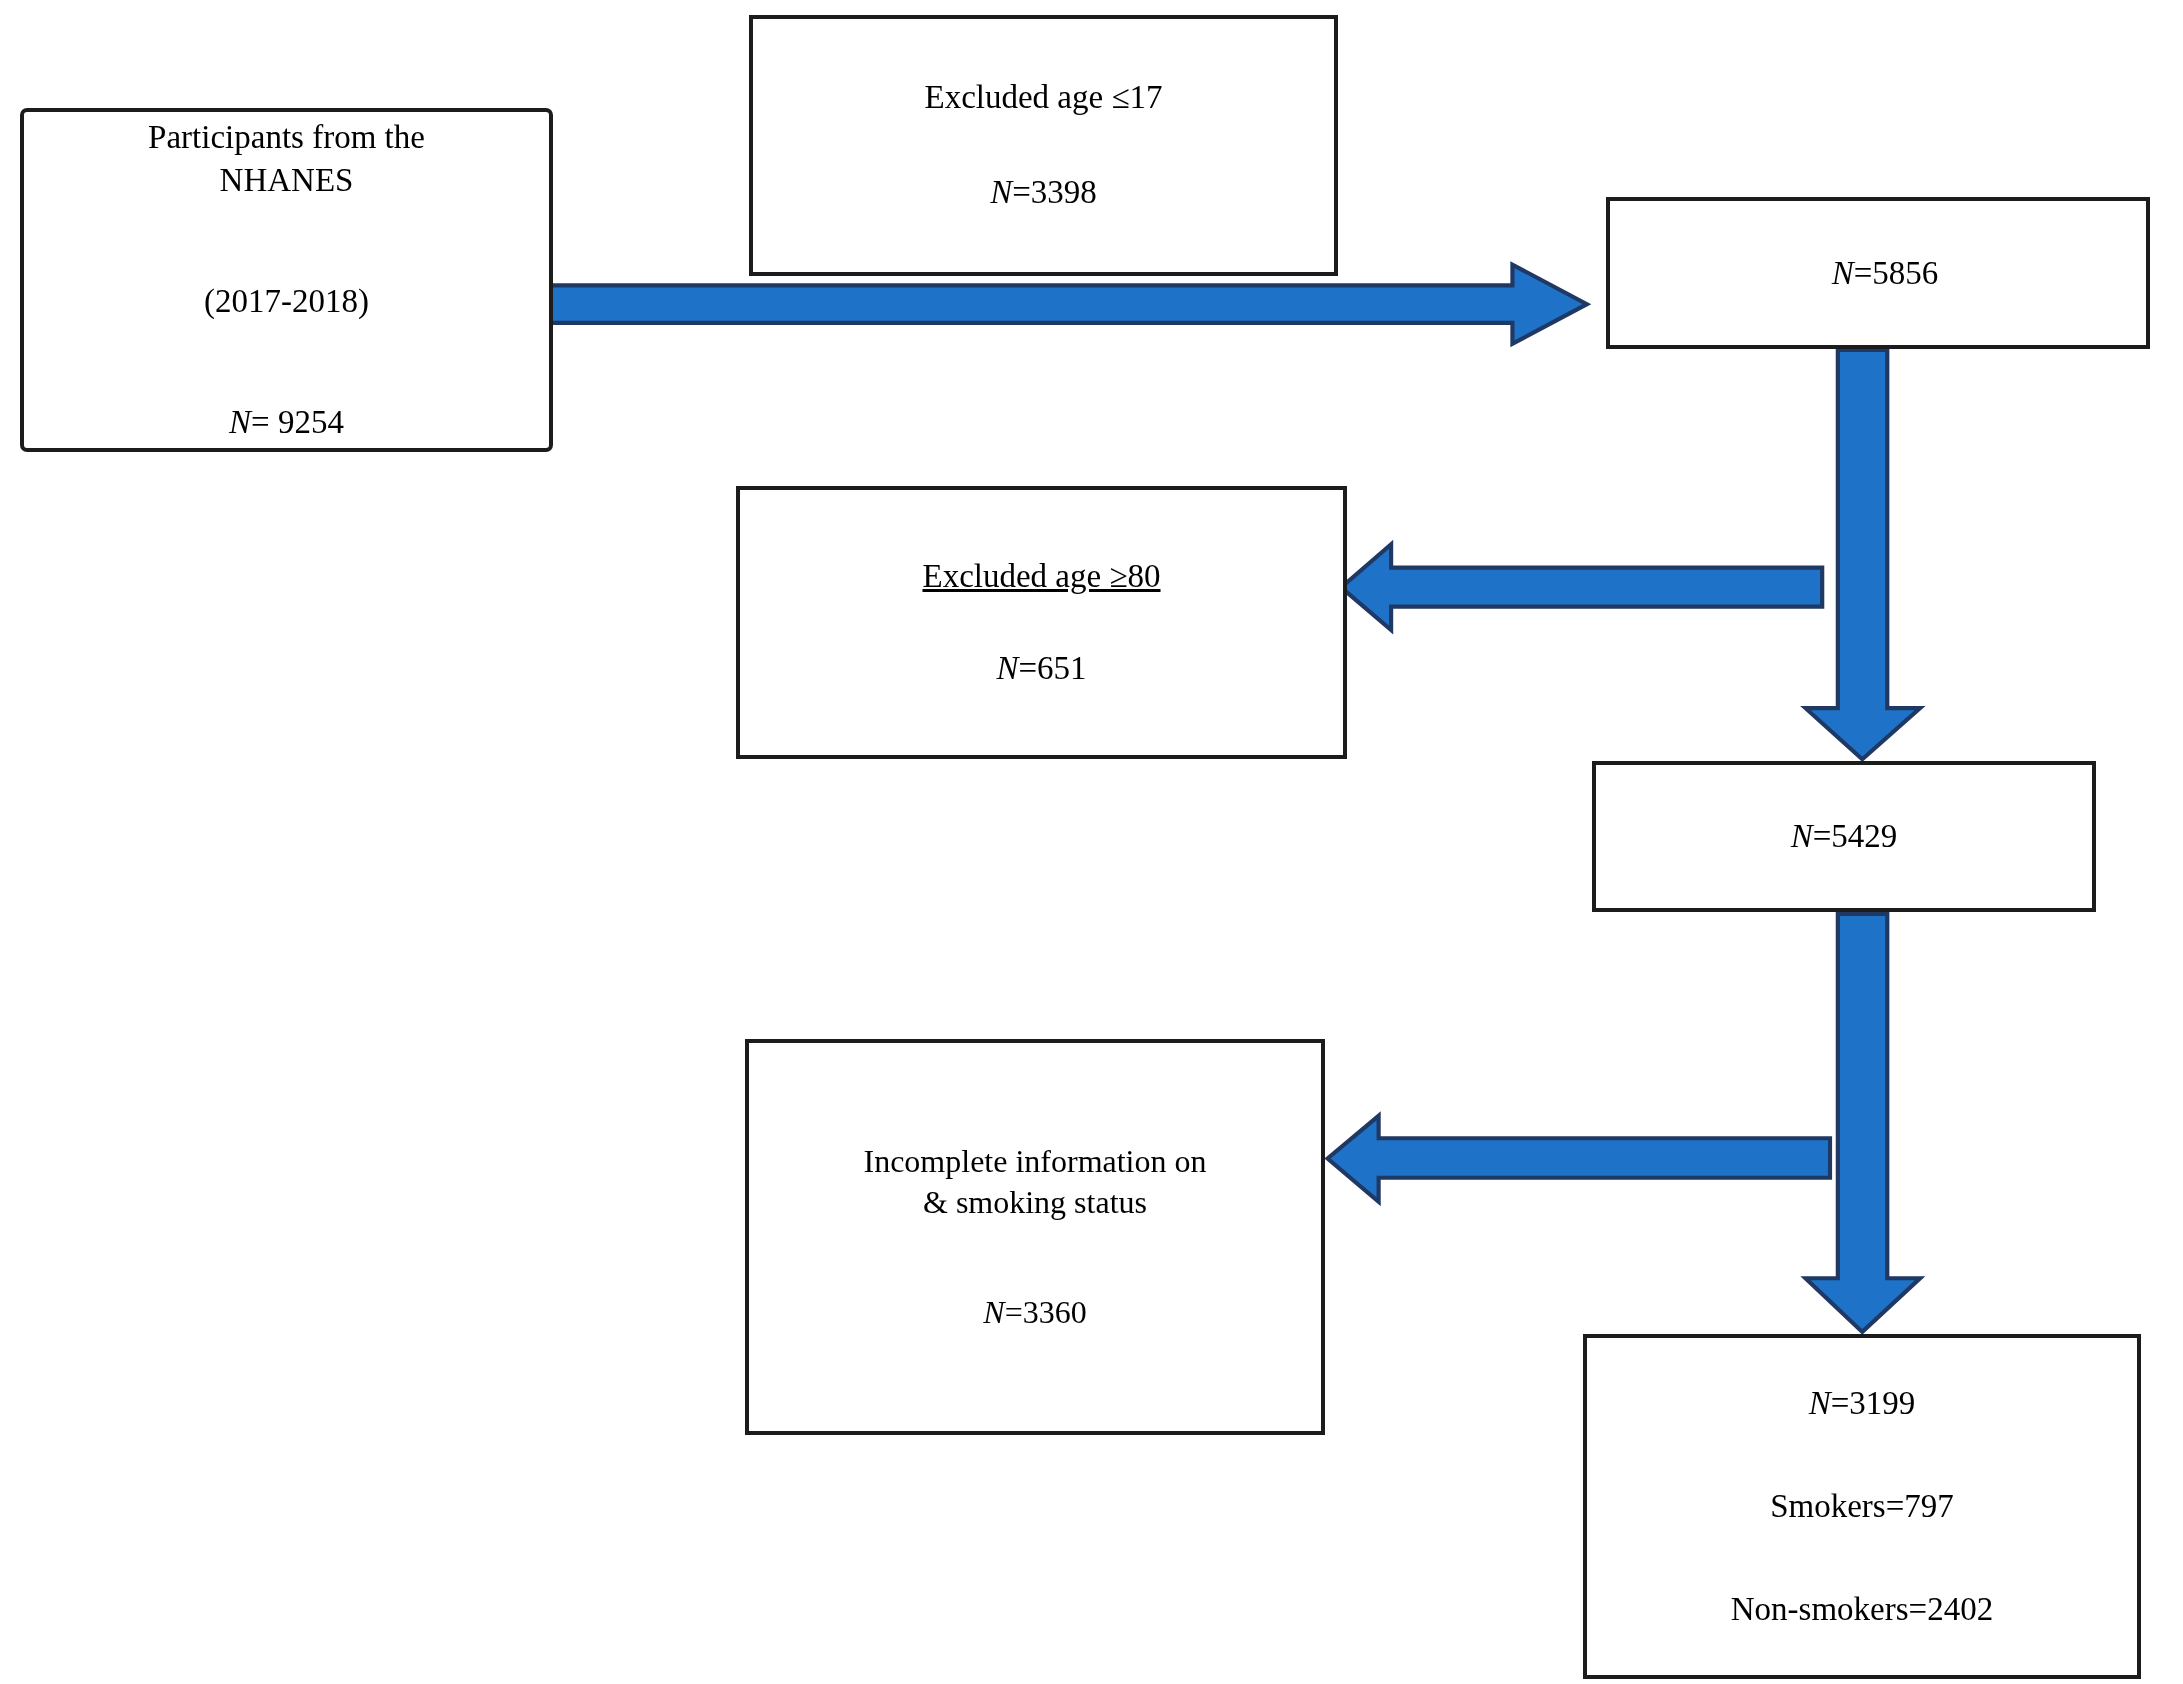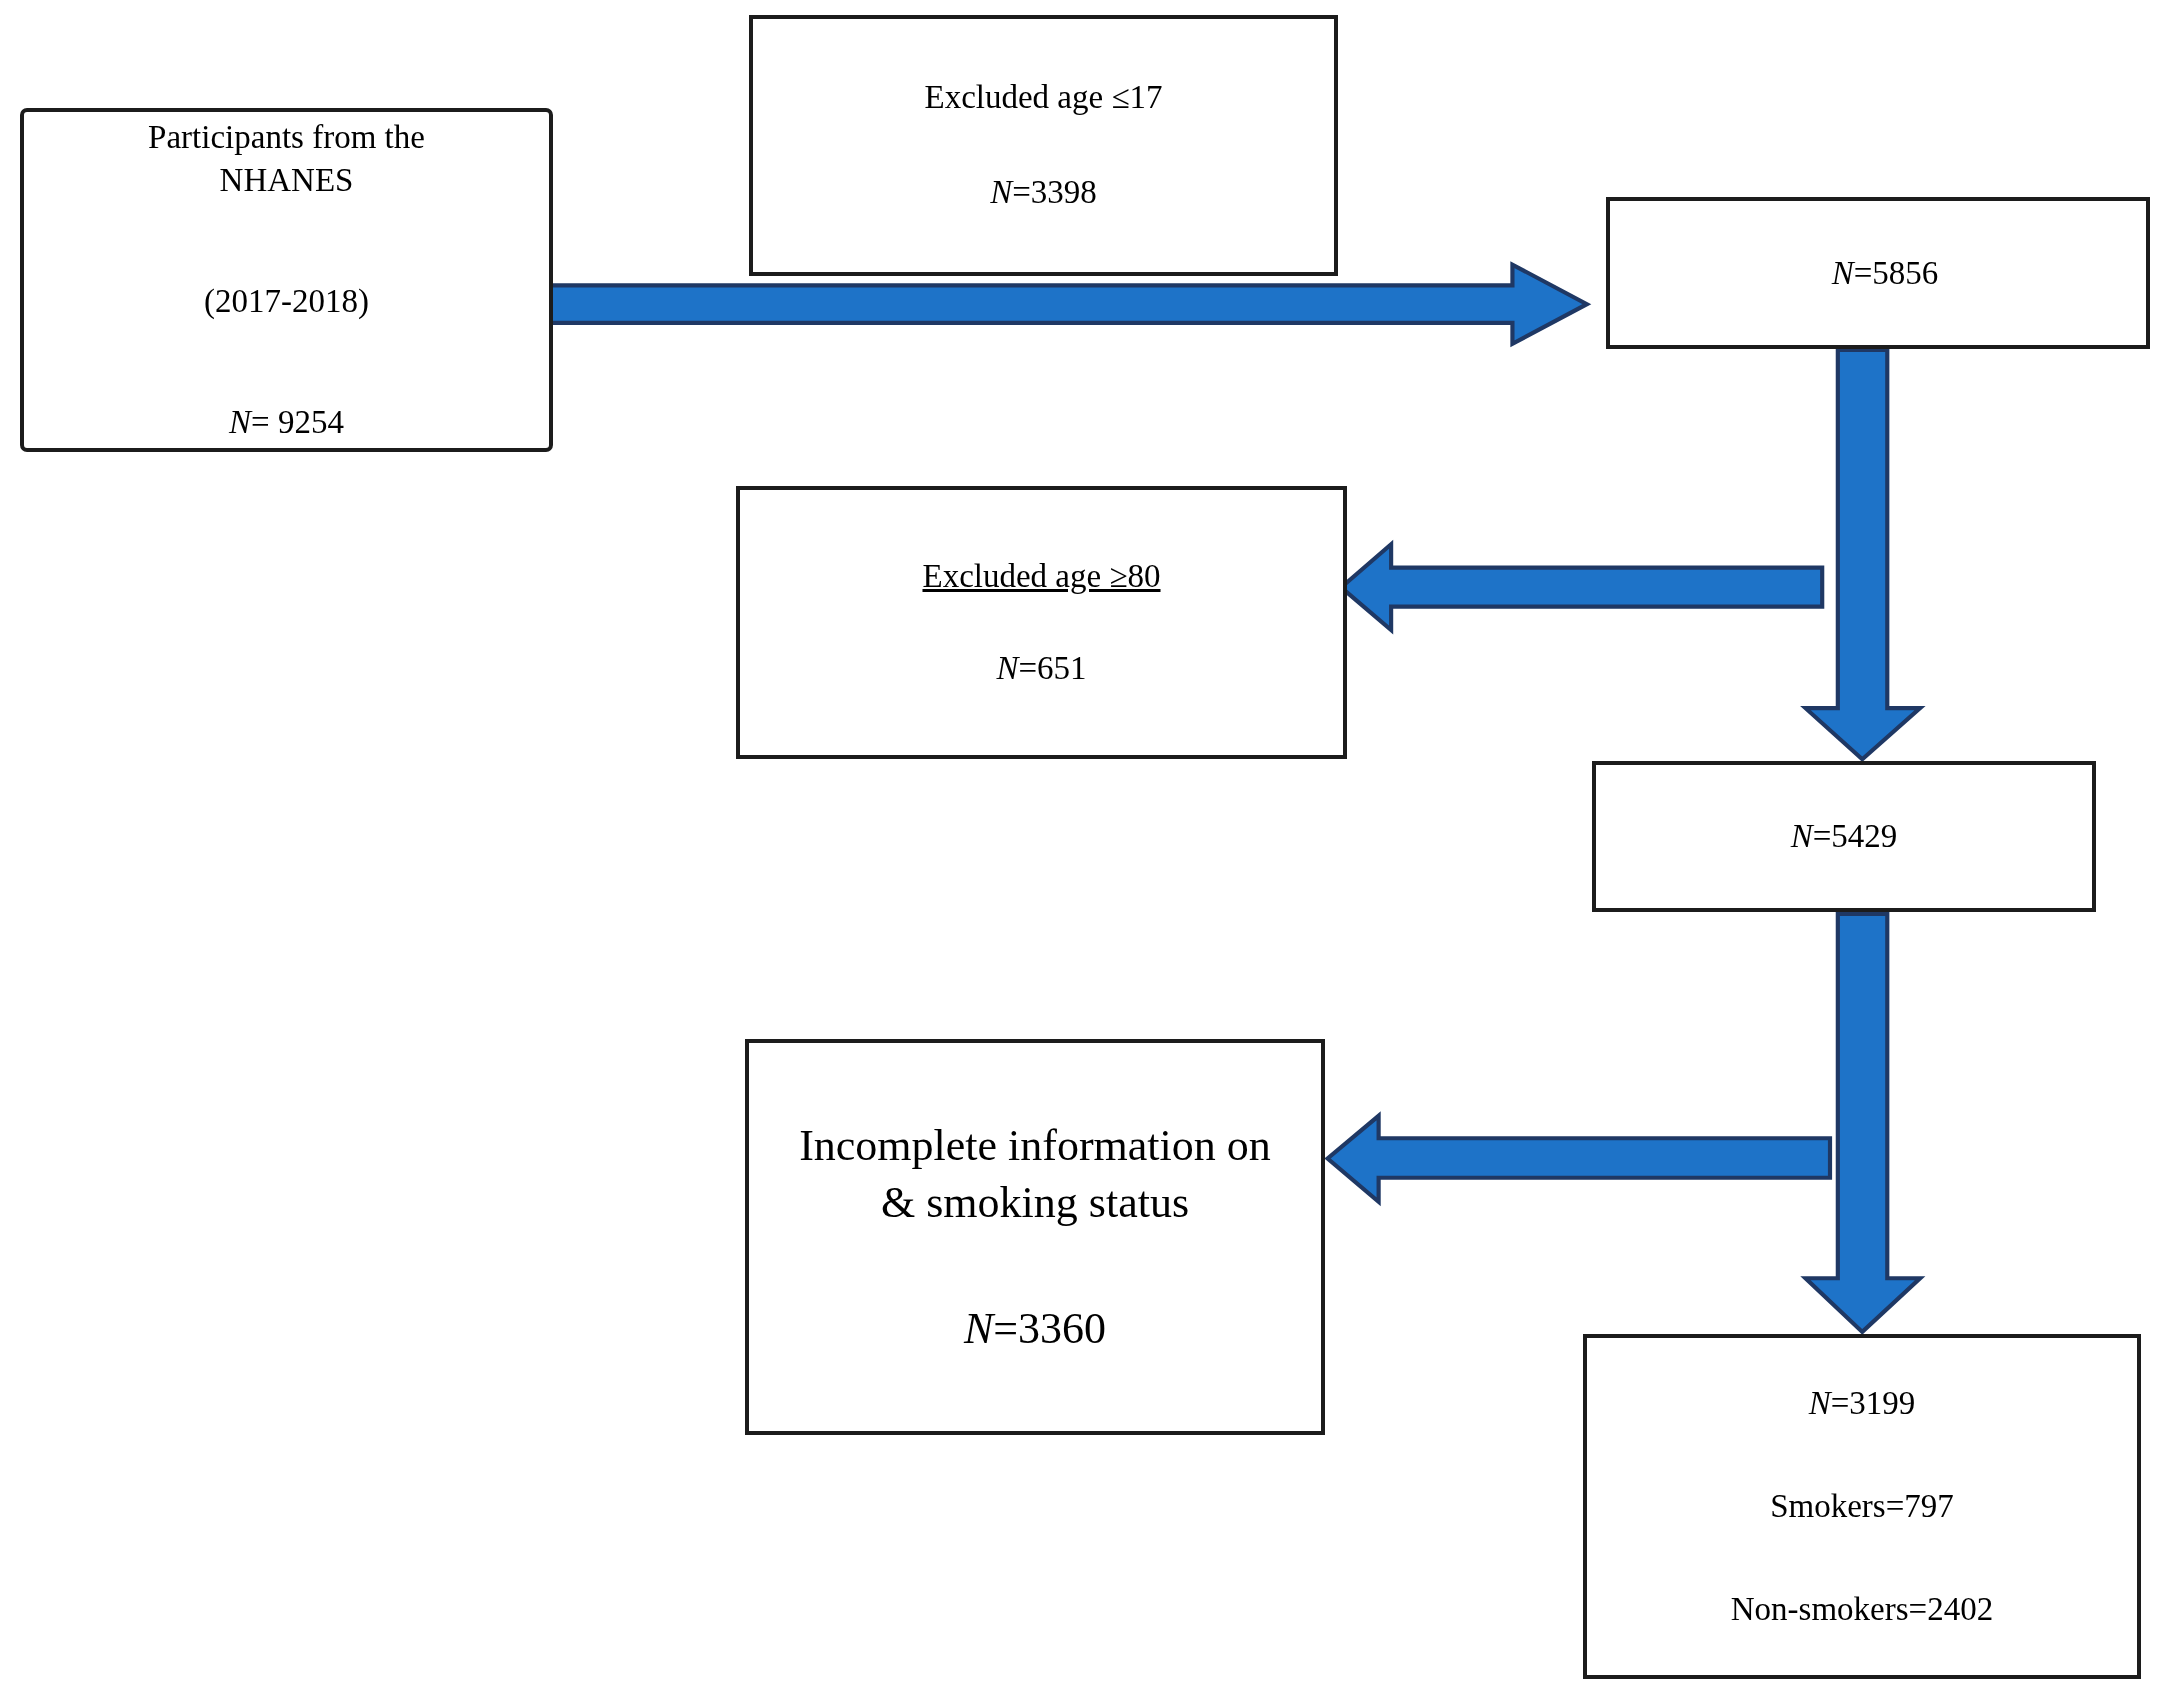--- a/index.html
+++ b/index.html
@@ -31,21 +31,21 @@
   }
   .line { white-space: nowrap; }
   .it { font-style: italic; }
 
   
   #box-source           { left:   20px; top:  108px; width: 533px; height: 344px; border-radius: 7px; }
   #box-excluded-le17    { left: 749px; top:   14.6px; width: 589px; height: 261px; }
   #box-n5856            { left: 1606px; top:  197px; width: 544px; height: 152px; padding-left: 14px; }
   #box-excluded-ge80    { left: 736px; top:  486px; width: 611px; height: 273px; }
   #box-n5429            { left: 1592px; top: 761px; width: 504px; height: 151px; }
-  #box-incomplete       { left: 745px; top: 1039px; width: 580px; height: 396px; font-size: 44px; }
+  #box-incomplete       { left: 745px; top: 1039px; width: 580px; height: 396px; font-size: 32px; }
   #box-final            { left: 1583px; top: 1334px; width: 558px; height: 345px; }
 
   
   #box-source .gap-after      { margin-bottom: 78px; }
   #box-excluded-le17 .gap-after { margin-bottom: 52px; }
   #box-excluded-ge80 .gap-after { margin-bottom: 49px; text-decoration: underline; }
   #box-incomplete .gap-after  { margin-bottom: 68px; }
   #box-final .gap-after       { margin-bottom: 60px; }
 
   #arrow-layer {

